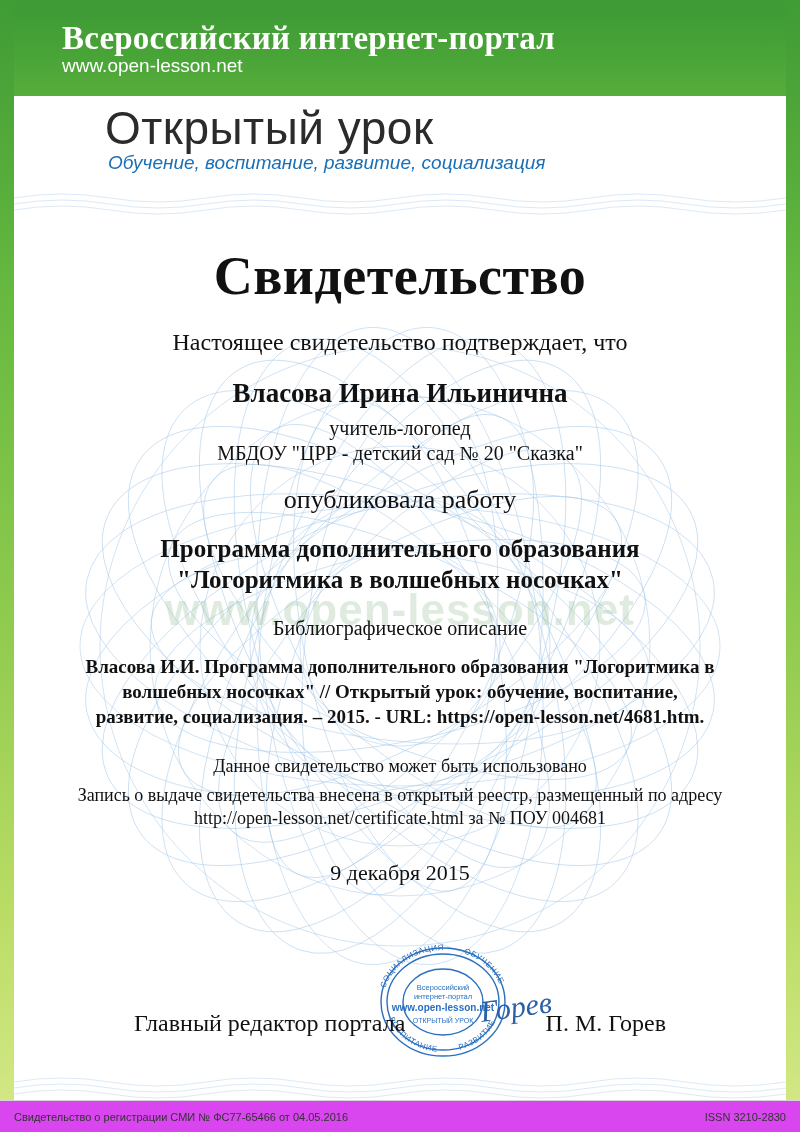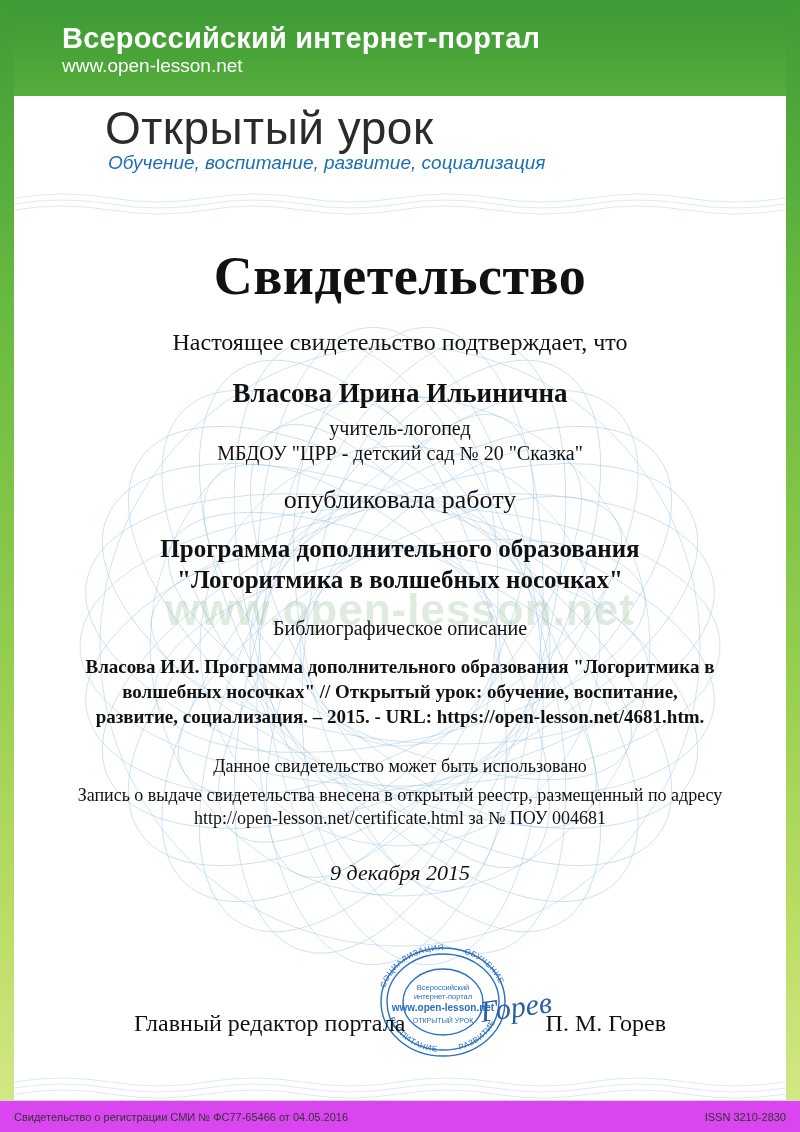--- a/index.html
+++ b/index.html
@@ -41,22 +41,22 @@
   
   .header {
     position: absolute;
     left: 14px; top: 14px;
     width: 772px; height: 82px;
     background: linear-gradient(180deg, #3f9b35 0%, #4aa538 55%, #57ad3a 100%);
     color: #ffffff;
     padding: 9px 0 0 48px;
   }
   .header-title {
-    font-family: Liberation Sans, sans-serif;
-    font-size: 29px;
+    font-family: Liberation Serif, serif;
+    font-size: 33px;
     font-weight: bold;
     letter-spacing: 0.2px;
     line-height: 30px;
   }
   .header-url {
     font-family: "Liberation Sans", sans-serif;
     font-size: 19px;
     line-height: 26px;
     font-weight: normal;
   }
@@ -167,21 +167,20 @@
     line-height: 23px;
   }
   .registry-note {
     margin-top: 6px;
     font-size: 18px;
     line-height: 23px;
   }
   .cert-date {
     margin-top: 30px;
     font-size: 22px;
-    font-style: italic;
   }
 
   
   .sig-row {
     position: absolute;
     left: 14px; top: 1010px;
     width: 772px;
     display: flex;
     align-items: center;
     justify-content: space-between;

